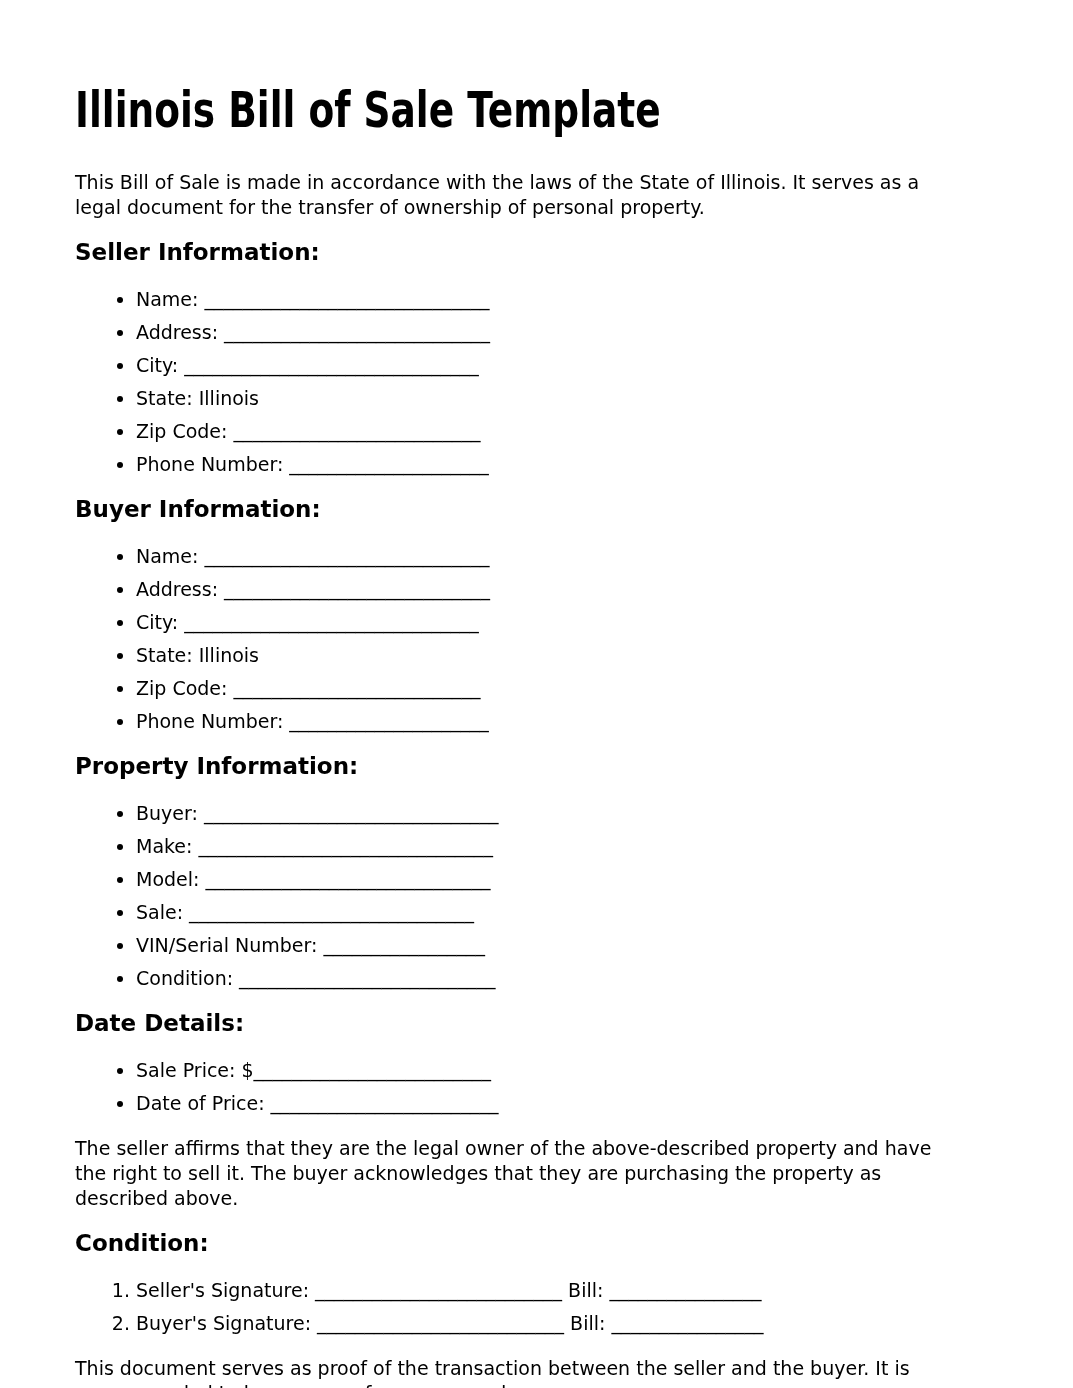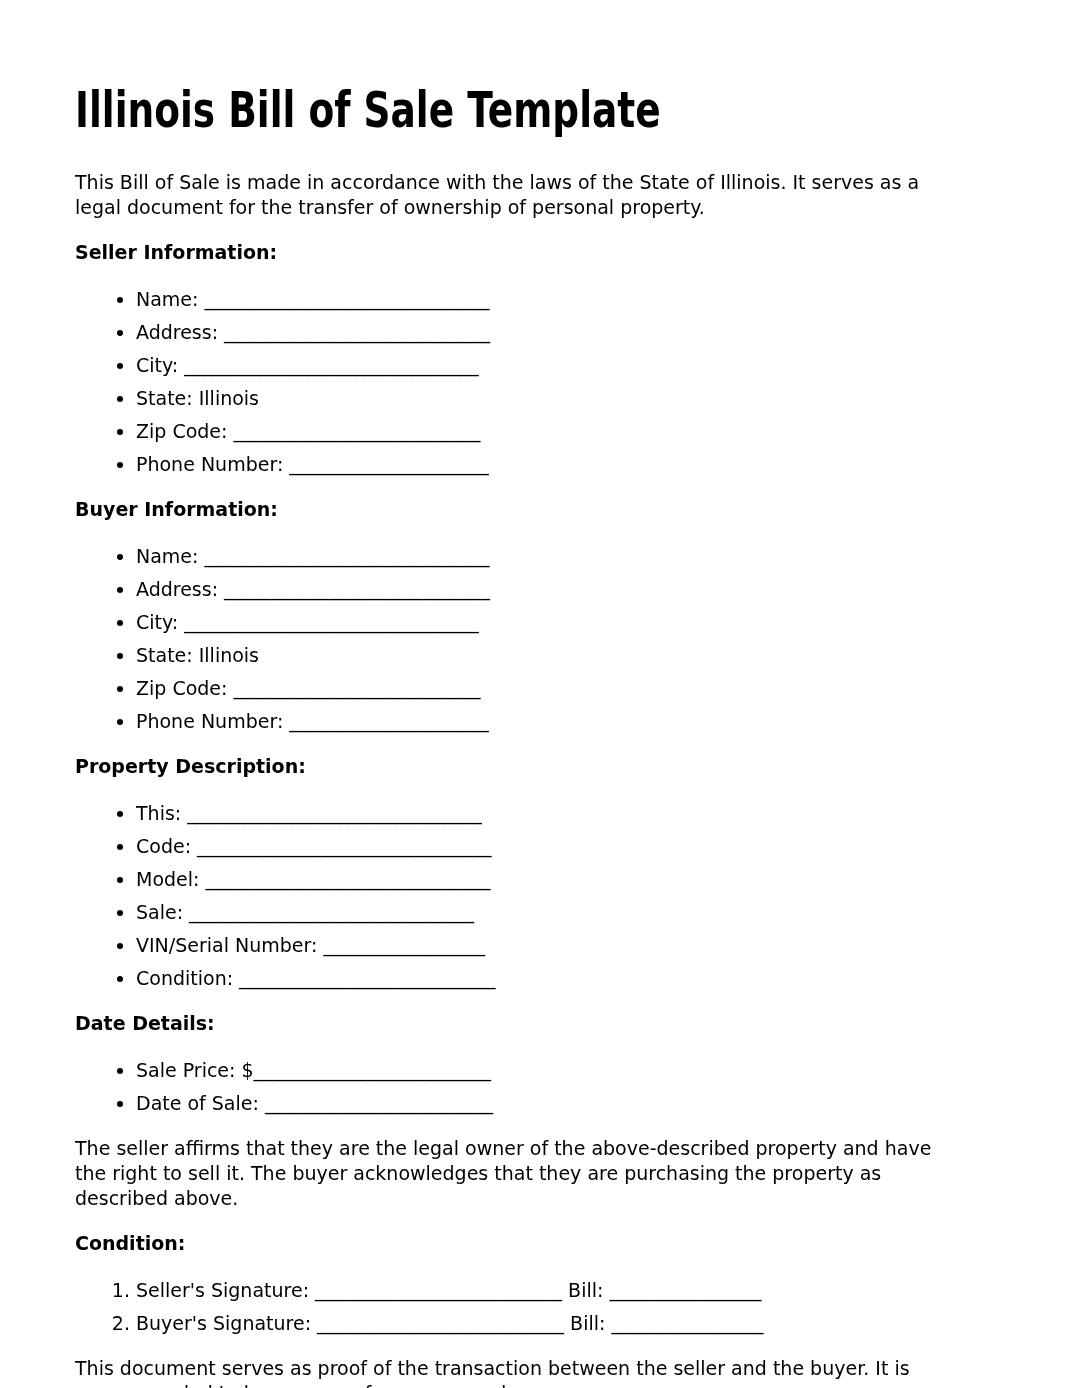--- a/index.html
+++ b/index.html
@@ -22,21 +22,21 @@
     white-space: nowrap;
     transform: scaleX(0.75);
     transform-origin: left center;
     margin: 0 0 36px 0;
   }
   p.para {
     margin: 20px 0 0 0;
     white-space: pre-line;
   }
   h3.section-heading {
-    font-size: 19px;
+    font-size: 23px;
     line-height: 25px;
     font-weight: bold;
     margin: 20px 0 0 0;
   }
   ul.field-list, ol.sig-list {
     margin: 22px 0 0 0;
     padding-left: 53px;
   }
   ul.field-list li, ol.sig-list li {
     line-height: 25px;
@@ -72,34 +72,34 @@
 <h3 class="section-heading">Buyer Information:</h3>
 <ul class="field-list">
   <li>Name: ______________________________</li>
   <li>Address: ____________________________</li>
   <li>City: _______________________________</li>
   <li>State: Illinois</li>
   <li>Zip Code: __________________________</li>
   <li>Phone Number: _____________________</li>
 </ul>
 
-<h3 class="section-heading">Property Description:</h3>
+<h3 class="section-heading">Property Information:</h3>
 <ul class="field-list">
-  <li>This: _______________________________</li>
-  <li>Code: _______________________________</li>
+  <li>Buyer: _______________________________</li>
+  <li>Make: _______________________________</li>
   <li>Model: ______________________________</li>
   <li>Sale: ______________________________</li>
   <li>VIN/Serial Number: _________________</li>
   <li>Condition: ___________________________</li>
 </ul>
 
 <h3 class="section-heading">Date Details:</h3>
 <ul class="field-list">
   <li>Sale Price: $_________________________</li>
-  <li>Date of Sale: ________________________</li>
+  <li>Date of Price: ________________________</li>
 </ul>
 
 <p class="para">The seller affirms that they are the legal owner of the above-described property and have
 the right to sell it. The buyer acknowledges that they are purchasing the property as
 described above.</p>
 
 <h3 class="section-heading">Condition:</h3>
 <ol class="sig-list">
   <li>Seller's Signature: __________________________ Bill: ________________</li>
   <li>Buyer's Signature: __________________________ Bill: ________________</li>

